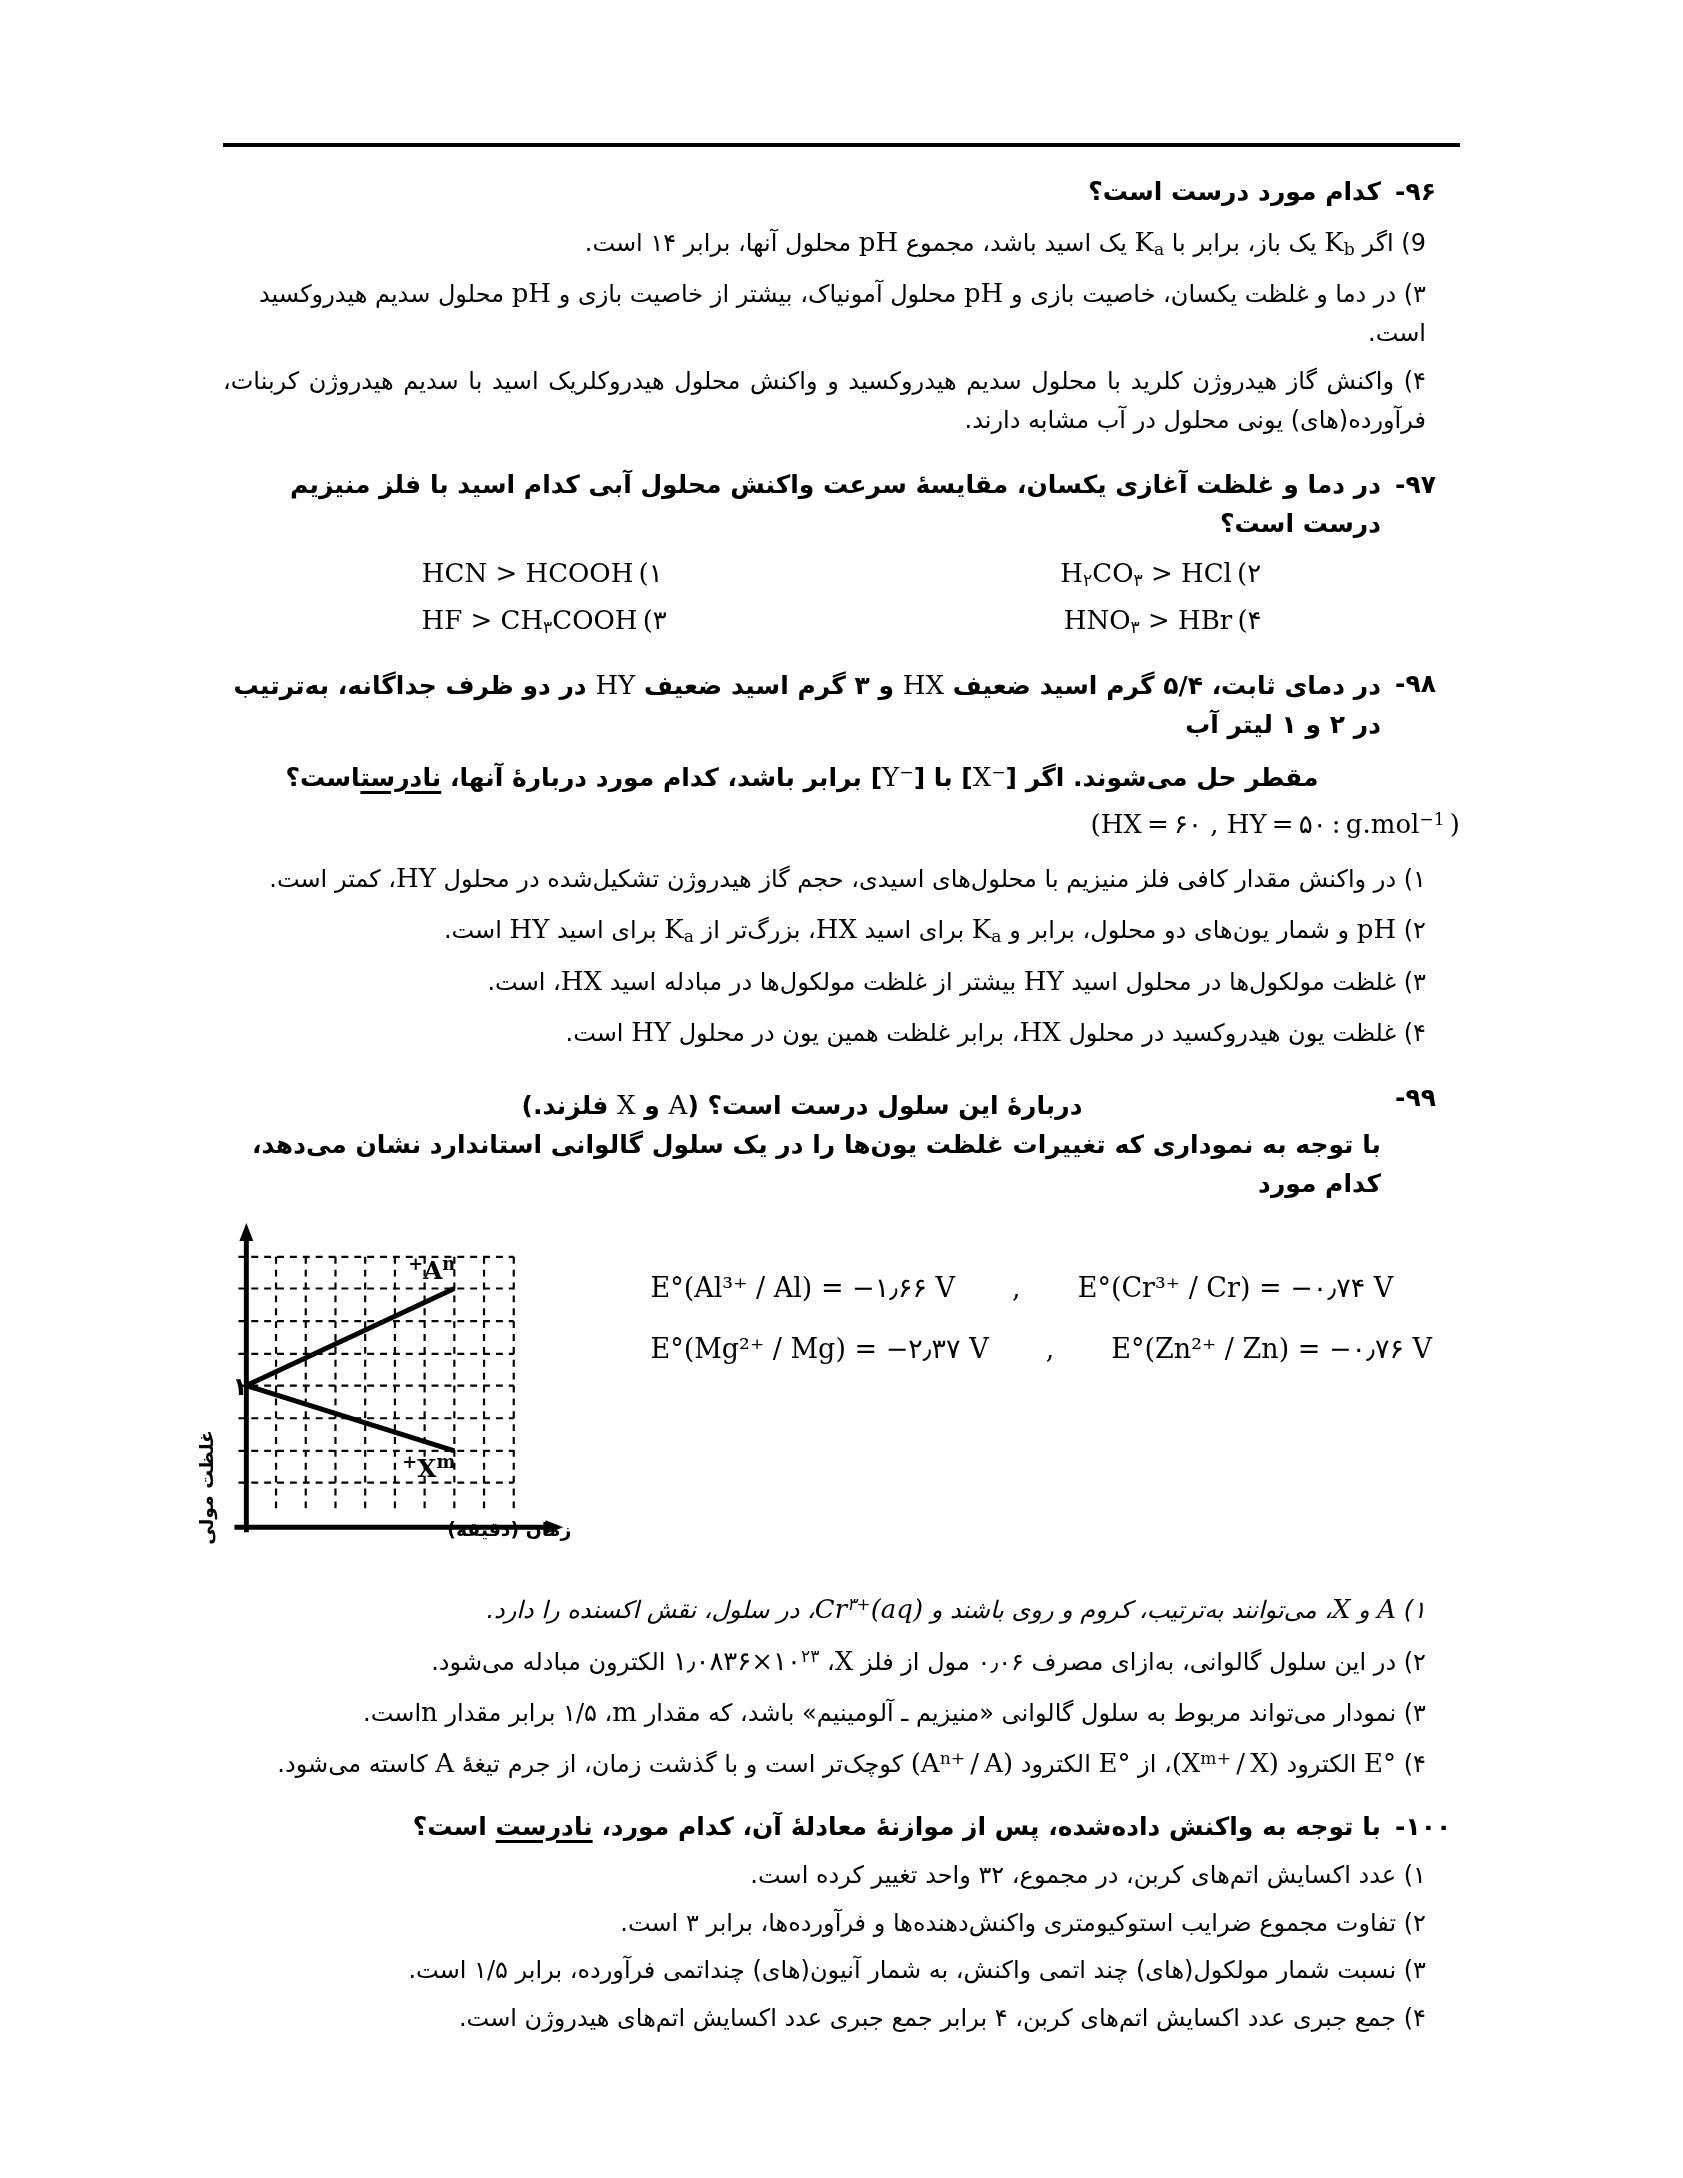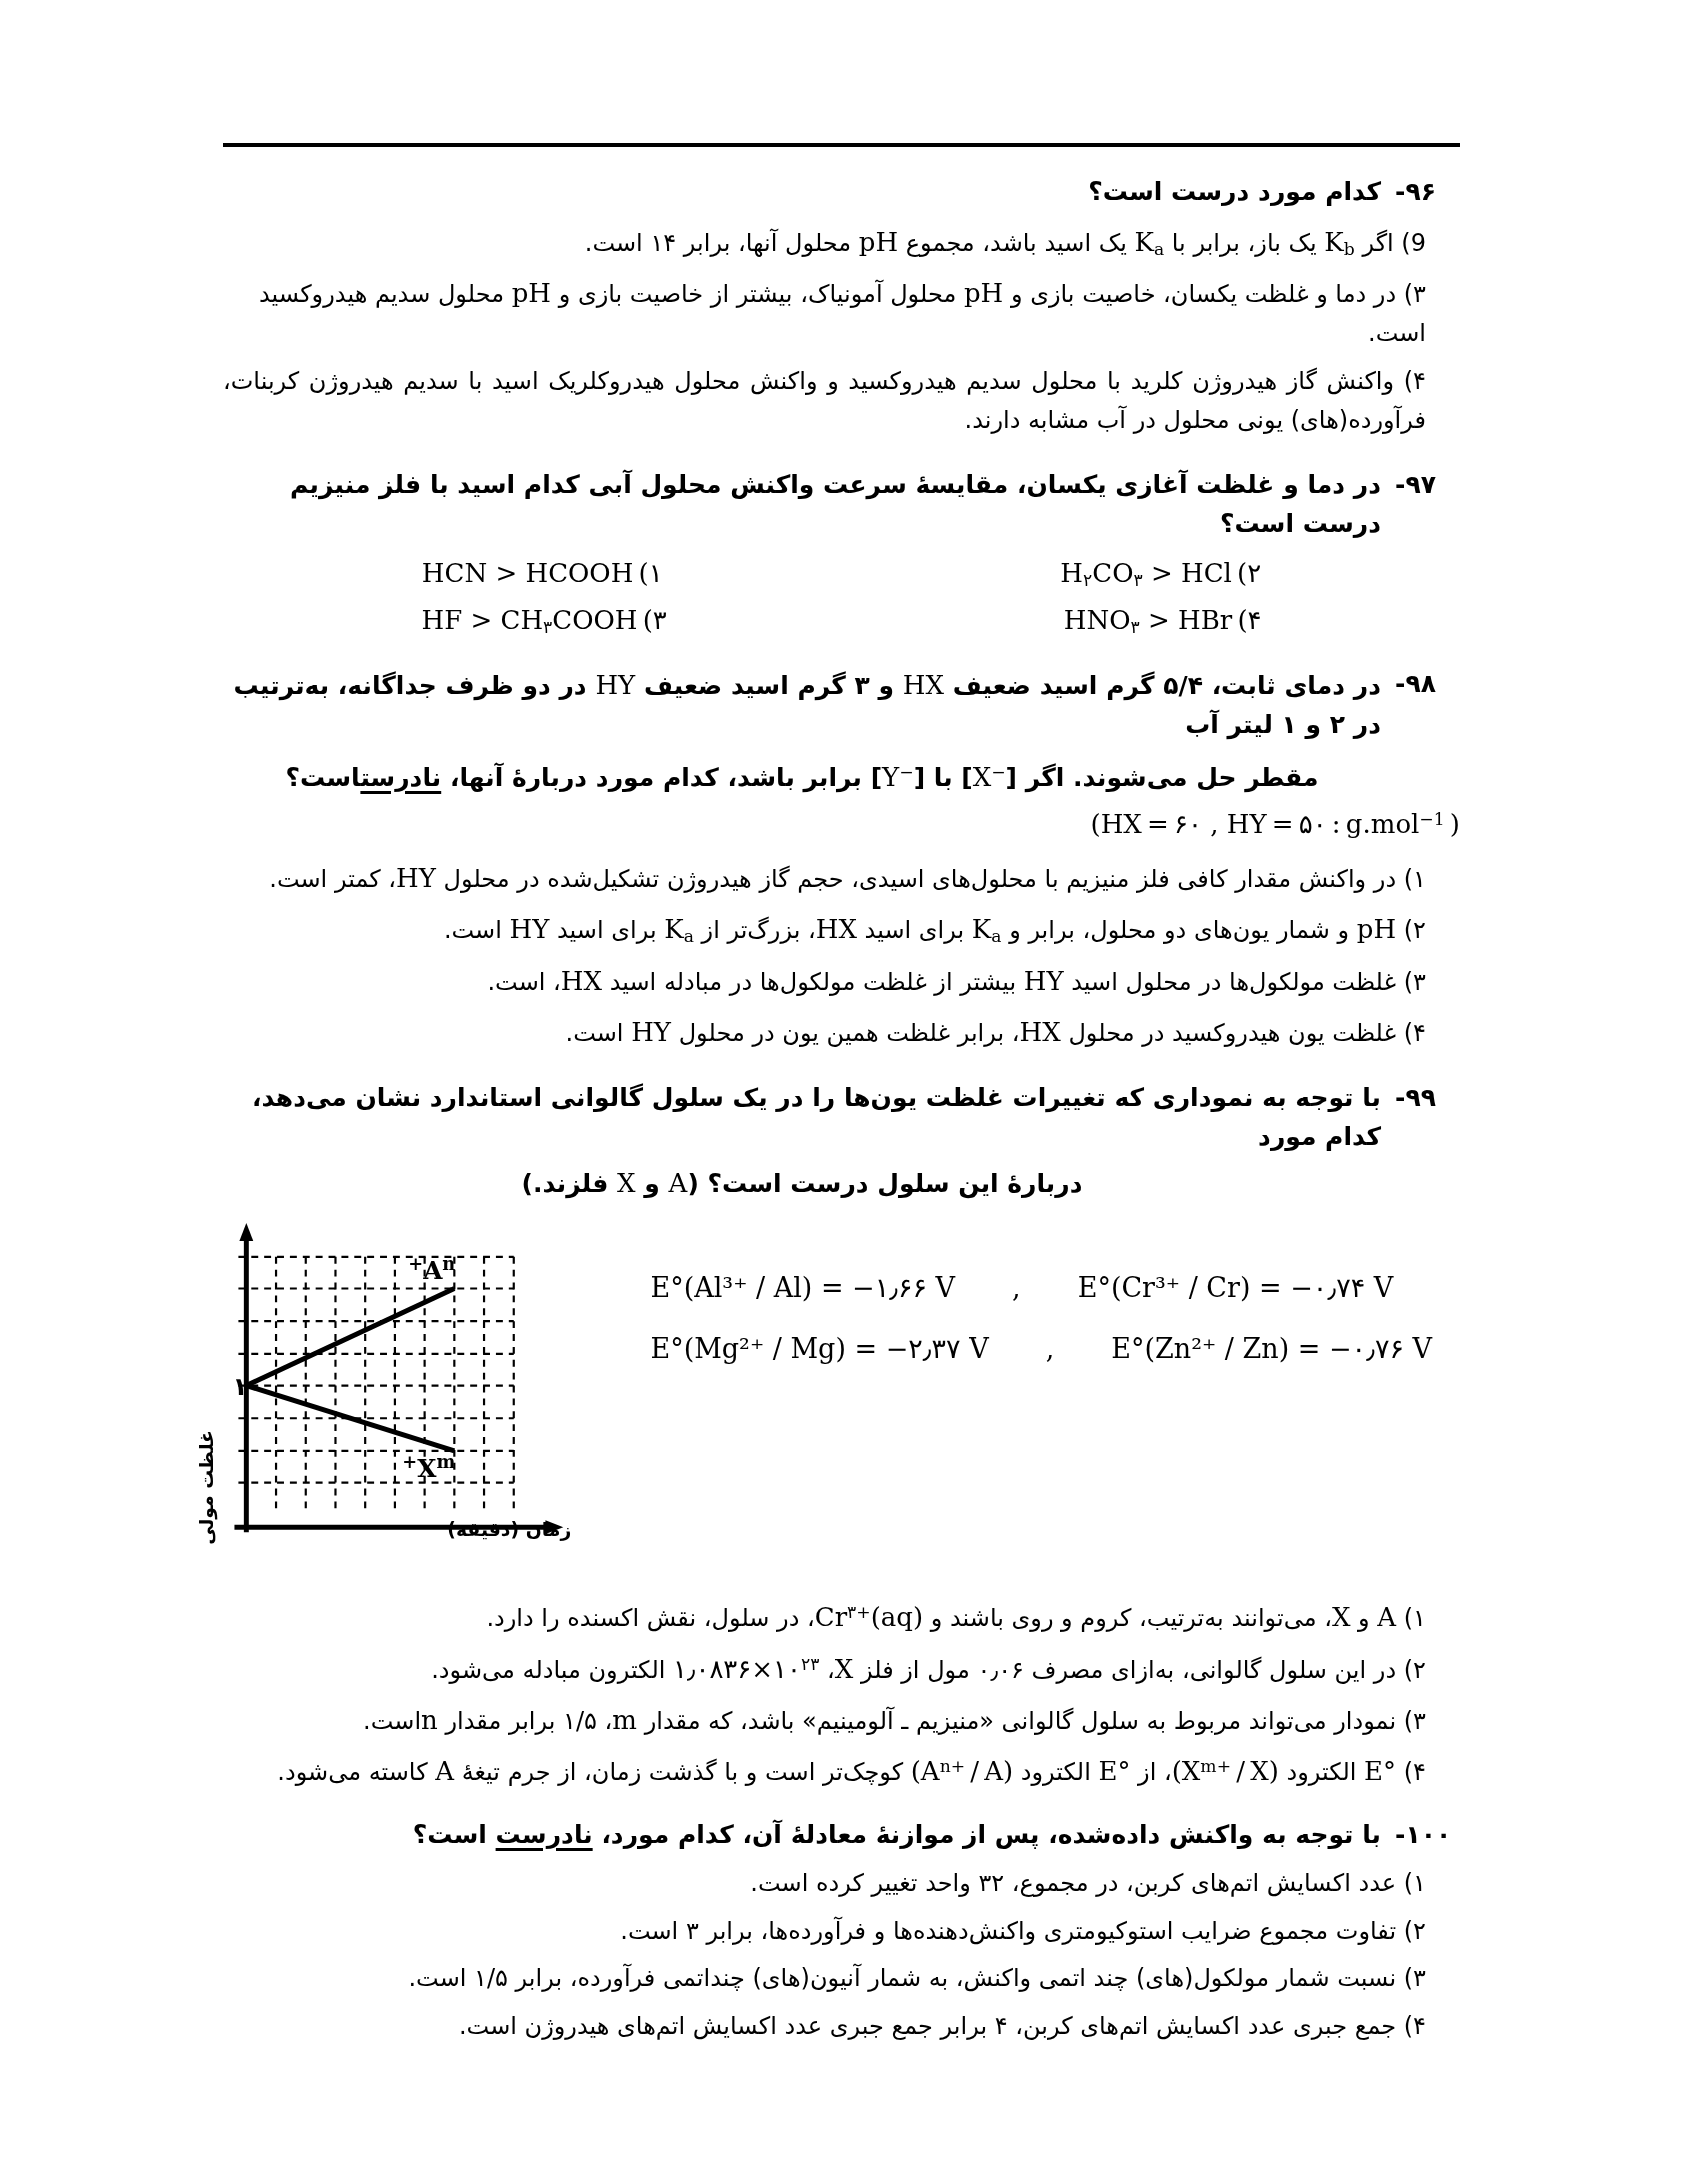--- a/index.html
+++ b/index.html
@@ -247,27 +247,27 @@
       <span class="m">HX</span><span>، برابر غلظت همین یون در محلول</span>
       <span class="m">HY</span>
       <span>است.</span>
     </div>
   </div>
 
   <div class="q" style="margin-top:26px;">
     <div class="q-stem">
       <div class="q-num">۹۹-</div>
       <div class="q-text">
-        <div>با توجه به نموداری که تغییرات غلظت یون‌ها را در یک سلول گالوانی استاندارد نشان می‌دهد، کدام مورد</div>
         <div style="text-align:center; margin-top:6px;">
           <span>دربارهٔ این سلول درست است؟ (</span><span class="m">A</span>
           <span>و</span>
           <span class="m">X</span>
           <span>فلزند.)</span>
         </div>
+        <div>با توجه به نموداری که تغییرات غلظت یون‌ها را در یک سلول گالوانی استاندارد نشان می‌دهد، کدام مورد</div>
       </div>
     </div>
 
     <div class="fig-row">
 
       <div class="potentials">
         <div class="pot-line">
           <span>E°(Al³⁺ / Al) = −۱٫۶۶ V</span>
           <span class="comma">,</span>
           <span>E°(Cr³⁺ / Cr) = −۰٫۷۴ V</span>
@@ -320,21 +320,21 @@
 
           <text x="56" y="180" text-anchor="end" font-family="DejaVu Sans, sans-serif" font-size="25" font-weight="bold">۱</text>
 
           <text x="-215" y="36" transform="rotate(-90)" font-family="DejaVu Sans, sans-serif" font-size="19" font-weight="bold">غلظت مولی</text>
 
           <text x="398" y="322" font-family="DejaVu Sans, sans-serif" font-size="19" font-weight="bold">زمان (دقیقه)</text>
         </svg>
       </div>
     </div>
 
-    <div class="opt opt-justify" style="margin-top:32px;">
+    <div class="opt opt-justify" style="margin-top:24px;font-style:italic;">
       <span>۱)</span>
       <span class="m">A</span>
       <span>و</span>
       <span class="m">X</span><span>، می‌توانند به‌ترتیب، کروم و روی باشند و</span>
       <span class="m">Cr<sup>۳+</sup>(aq)</span><span>، در سلول، نقش اکسنده را دارد.</span>
     </div>
 
     <div class="opt opt-justify">
       <span>۲) در این سلول گالوانی، به‌ازای مصرف ۰٫۰۶ مول از فلز</span>
       <span class="m">X</span><span>،</span>

